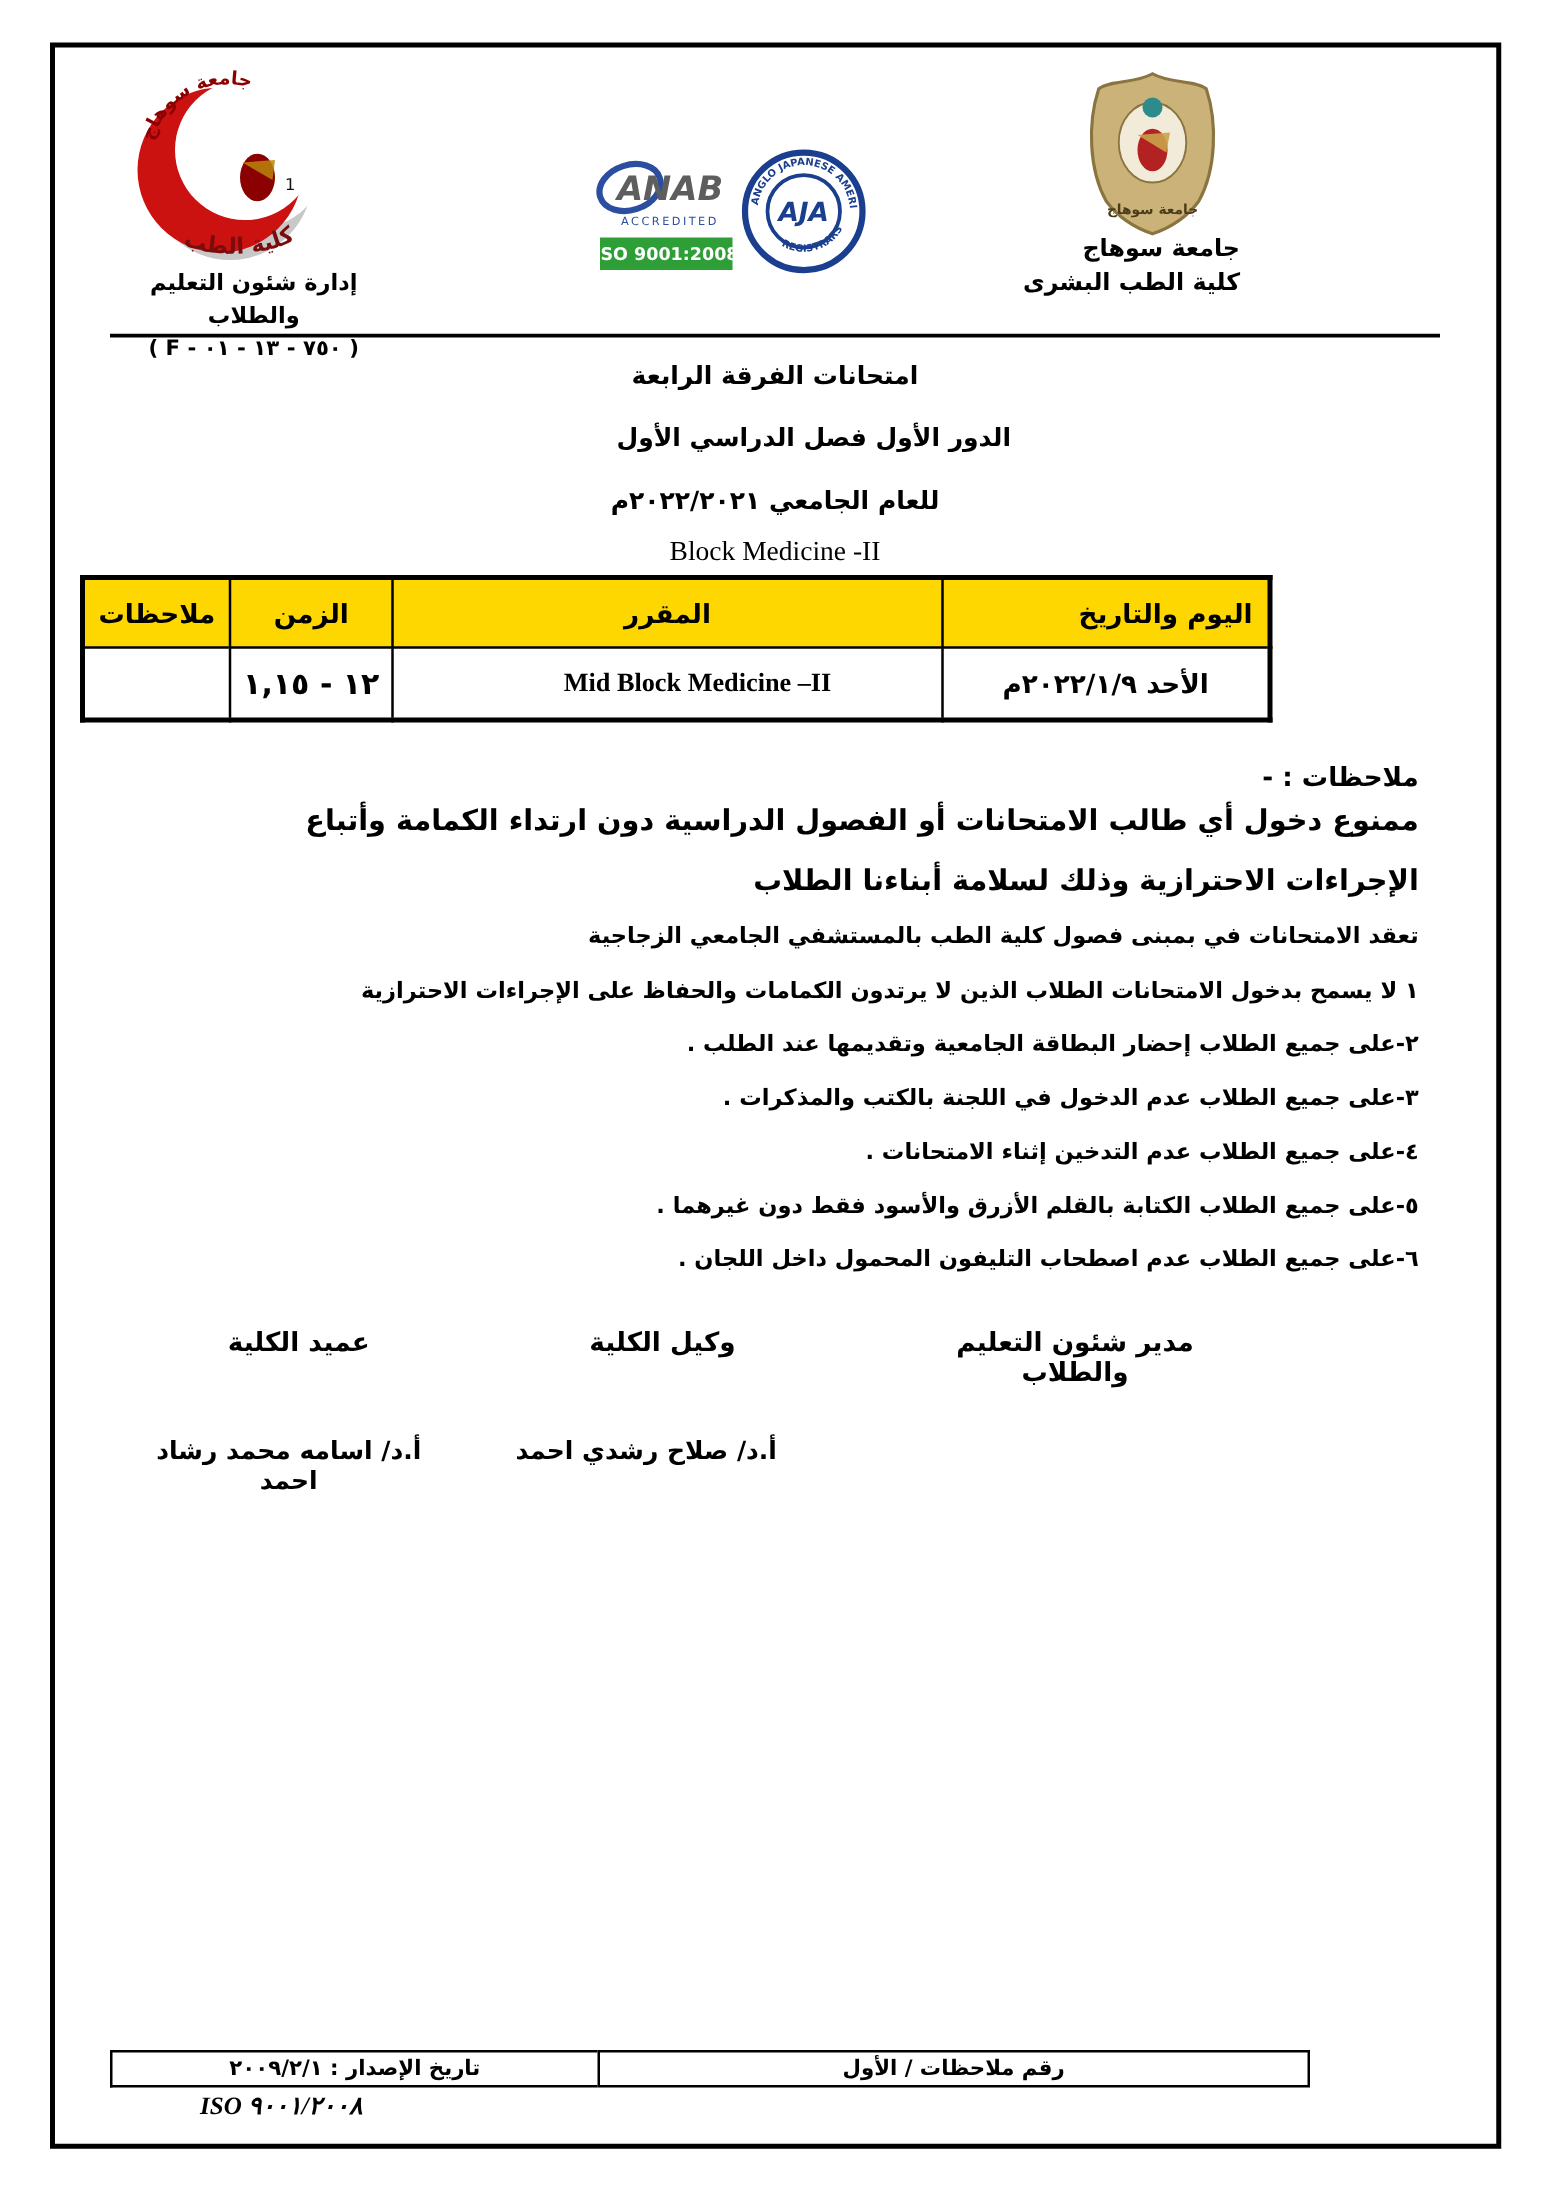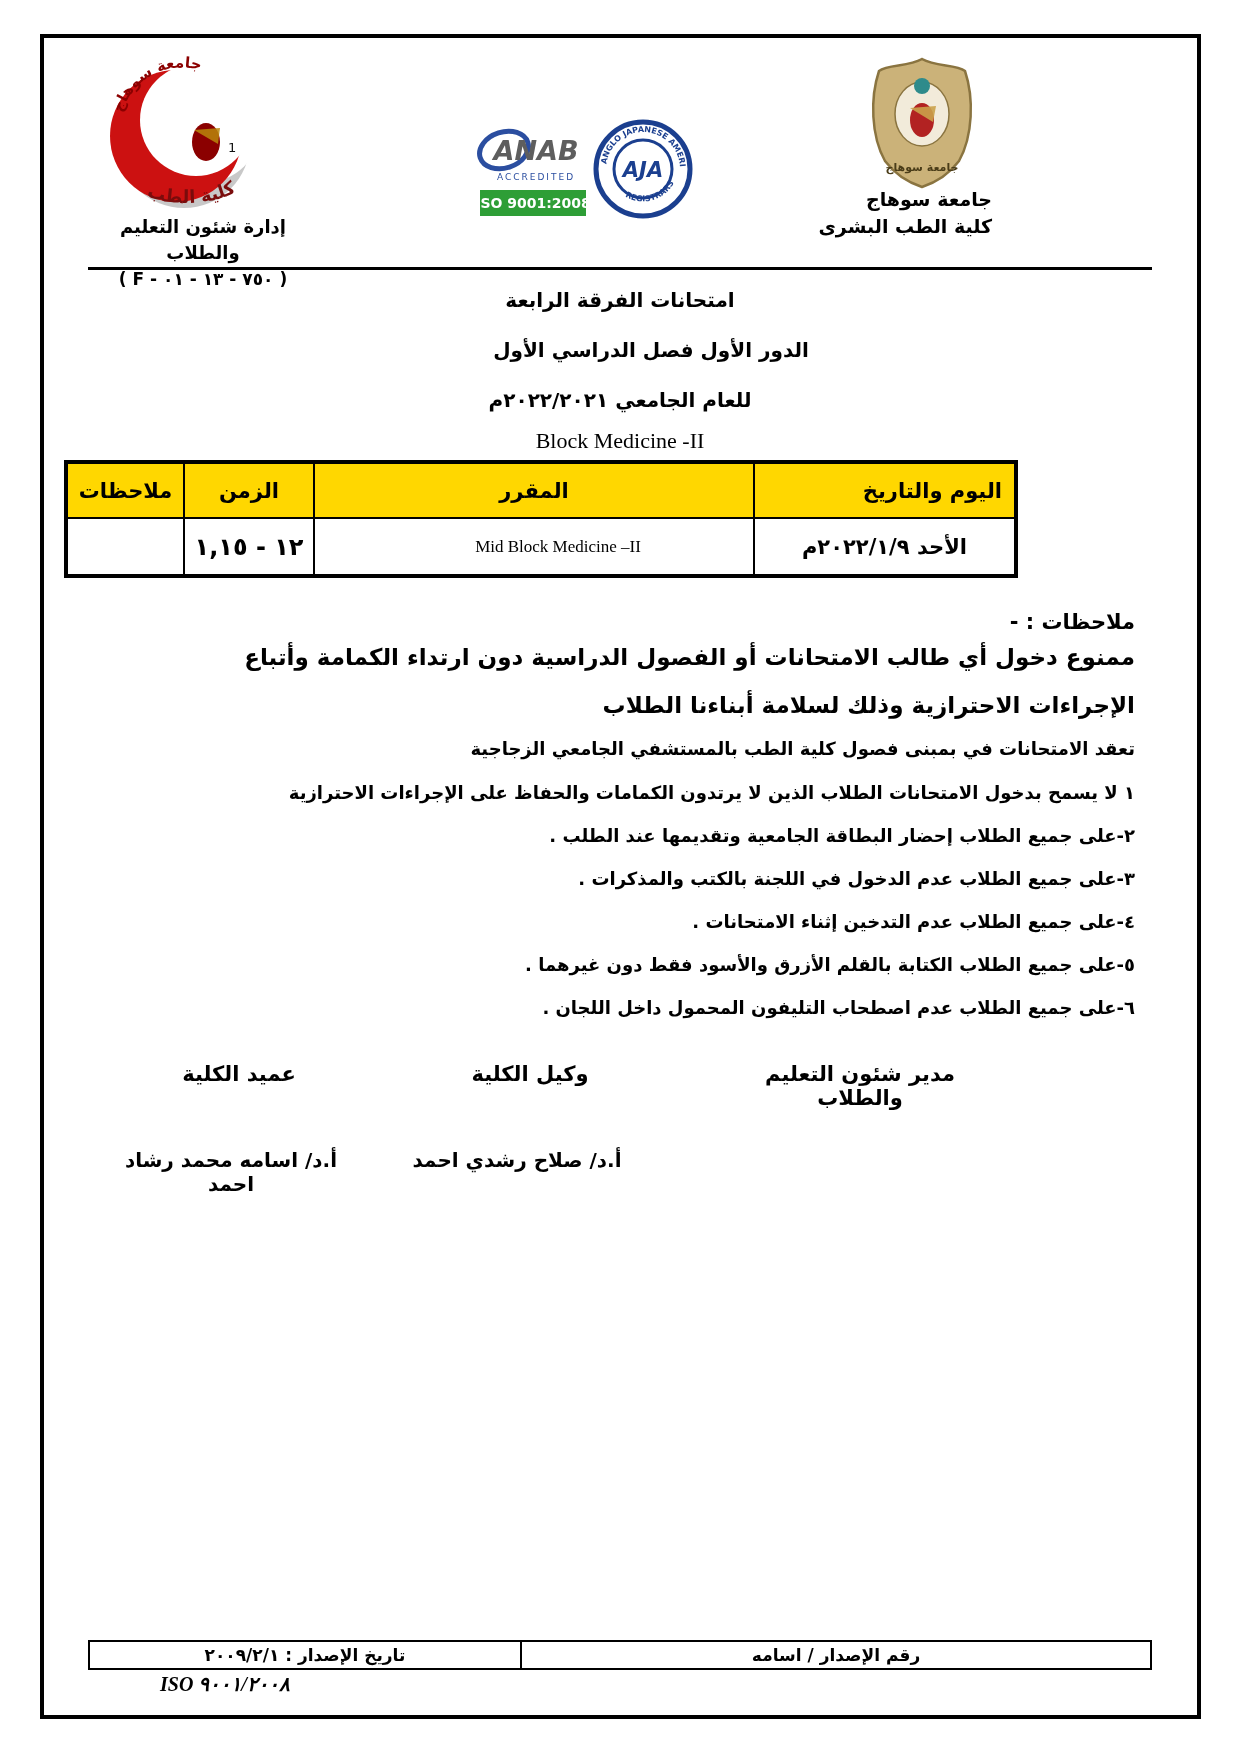--- a/index.html
+++ b/index.html
@@ -28,21 +28,21 @@
   .title-line { left:40px; width:1160px; text-align:center; font-size:20px; }
   .t1 { top:288px; } .t2 { top:338px;margin-left:31px; } .t3 { top:388px; }
   .t4 { top:428px; font-size:22px; font-weight:normal; }
 
   
   .exam-table { position:absolute; left:64px; top:460px; border-collapse:collapse; border:4px solid #000; background:#fff; }
   .exam-table th, .exam-table td { border:2px solid #000; font-size:21px; font-weight:bold; text-align:center; vertical-align:middle; }
   .exam-table th { background:var(--table-header-bg,#FFD700); height:56px; }
   .exam-table td { height:58px; }
   .exam-table .th-day { text-align:right; padding-left:8px; padding-right:12px; }
-  .exam-table .td-course { font-family:"Liberation Serif","DejaVu Serif",serif; font-weight:normal; font-size:17px;padding-left:48px; }
+  .exam-table .td-course { font-family:"Liberation Serif","DejaVu Serif",serif; font-weight:bold; font-size:21px;padding-left:48px; }
   .exam-table .td-time { font-size:24px; }
 
   
   .note-line { left:70px; right:106px; text-align:right; }
   .notes-title { top:610px; font-size:21px; }
   .note-big1 { top:644px; font-size:23px; }
   .note-big2 { top:692px; font-size:23px; }
   .note-venue { top:738px; font-size:18px; }
   .ni1 { top:782px; } .ni2 { top:825px; } .ni3 { top:868px; }
   .ni4 { top:911px; } .ni5 { top:954px; } .ni6 { top:997px; }
@@ -50,21 +50,21 @@
 
   
   .sig { text-align:center; font-size:21px; }
   .sig-dir  { left:745px; top:1062px; width:230px; }
   .sig-vice { left:455px; top:1062px; width:150px; }
   .sig-dean { left:160px; top:1062px; width:158px; }
   .name-1 { left:412px; top:1148px; width:210px; font-size:20px; }
   .name-2 { left:100px; top:1148px; width:262px; font-size:20px; }
 
   
-  .footer-bar { left:88px; top:1640px; width:1064px; height:30px; display:flex;align-items:center; }
+  .footer-bar { left:88px; top:1640px; width:960px; height:30px; display:flex;align-items:center; }
   .footer-cell { border:2px solid #000; height:30px; display:flex; align-items:center; justify-content:center; font-size:17px; font-weight:bold; }
   .footer-date { width:432px; border-right:none; }
   .footer-issue { width:632px; }
   .iso-line { left:160px; top:1672px; font-size:20px; font-style:italic; font-family:"Liberation Serif","DejaVu Serif",serif; font-weight:bold; direction:ltr; }
 
   svg text { font-family:"DejaVu Sans",sans-serif; }
 </style>
 </head>
 <body>
 
@@ -165,15 +165,15 @@
 <div class="abs ar note-line note-item ni6">٦-على جميع الطلاب عدم اصطحاب التليفون المحمول داخل اللجان .</div>
 
 <div class="abs ar sig sig-dir">مدير شئون التعليم والطلاب</div>
 <div class="abs ar sig sig-vice">وكيل الكلية</div>
 <div class="abs ar sig sig-dean">عميد الكلية</div>
 <div class="abs ar sig name-1">أ.د/ صلاح رشدي احمد</div>
 <div class="abs ar sig name-2">أ.د/ اسامه محمد رشاد احمد</div>
 
 <div class="abs footer-bar">
   <div class="footer-cell footer-date ar">تاريخ الإصدار :  ٢٠٠٩/٢/١</div>
-  <div class="footer-cell footer-issue ar">رقم الإصدار / اسامه</div>
+  <div class="footer-cell footer-issue ar">رقم ملاحظات / الأول</div>
 </div>
 <div class="abs iso-line">ISO ٩٠٠١/٢٠٠٨</div>
 
 </body></html>

